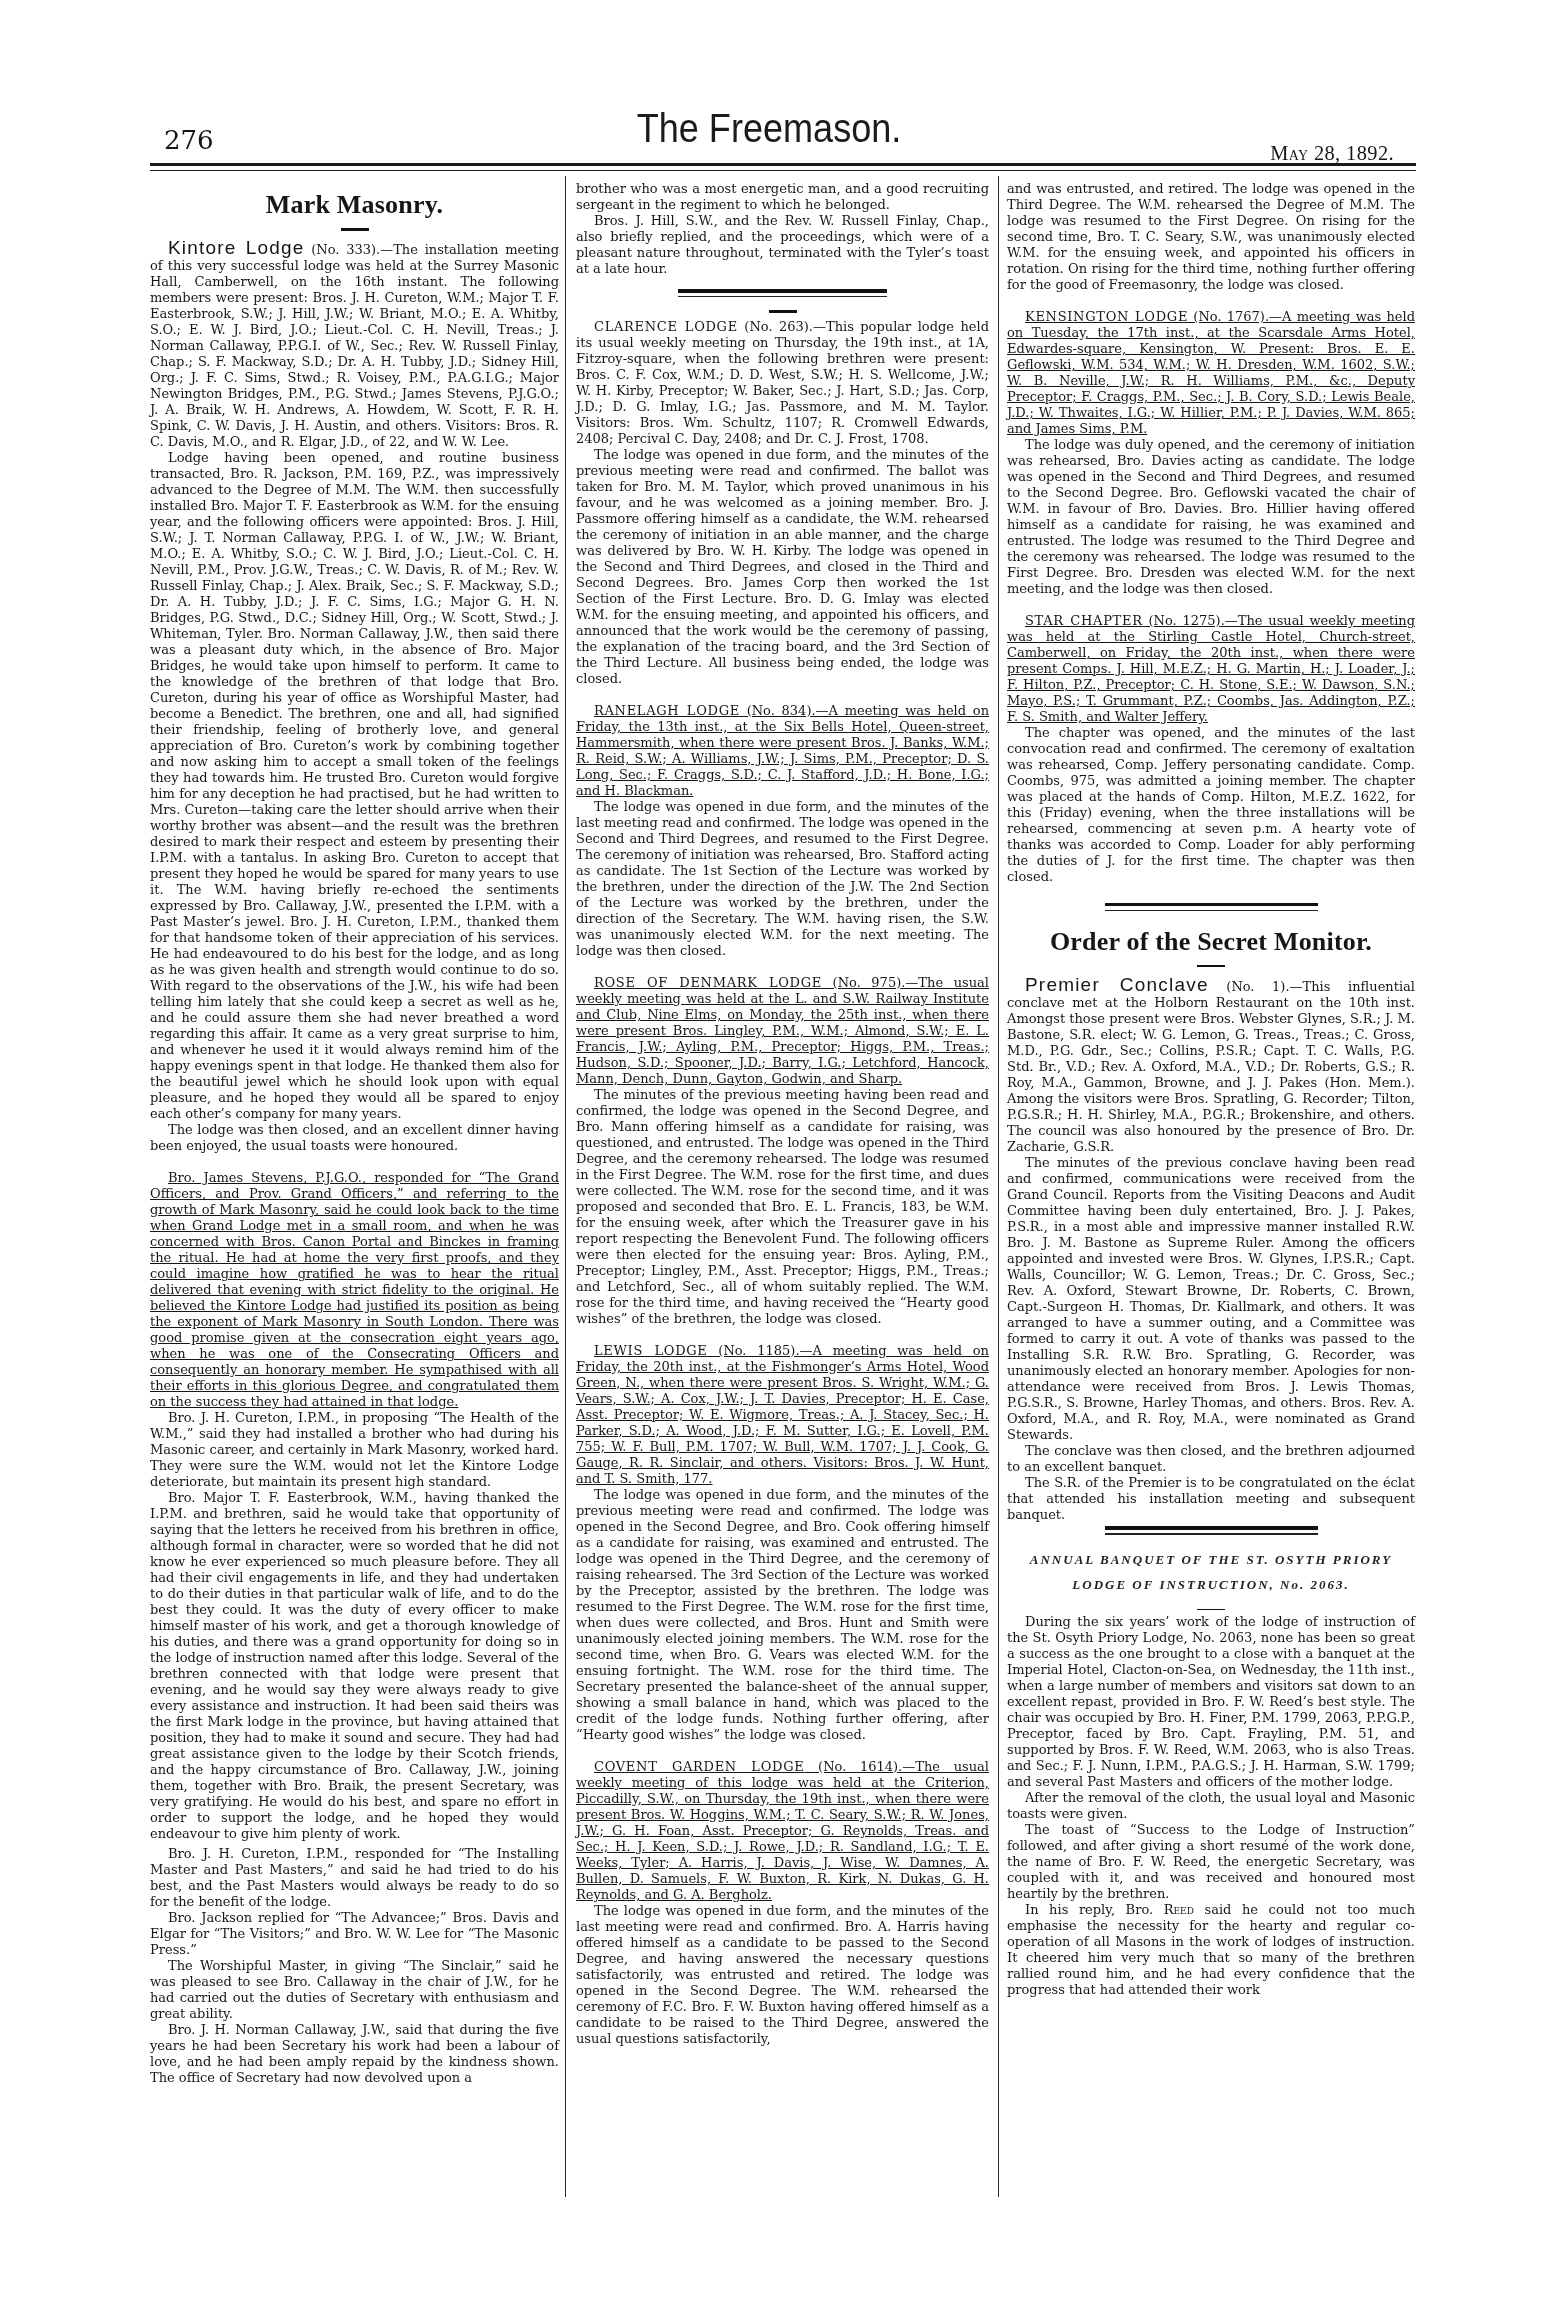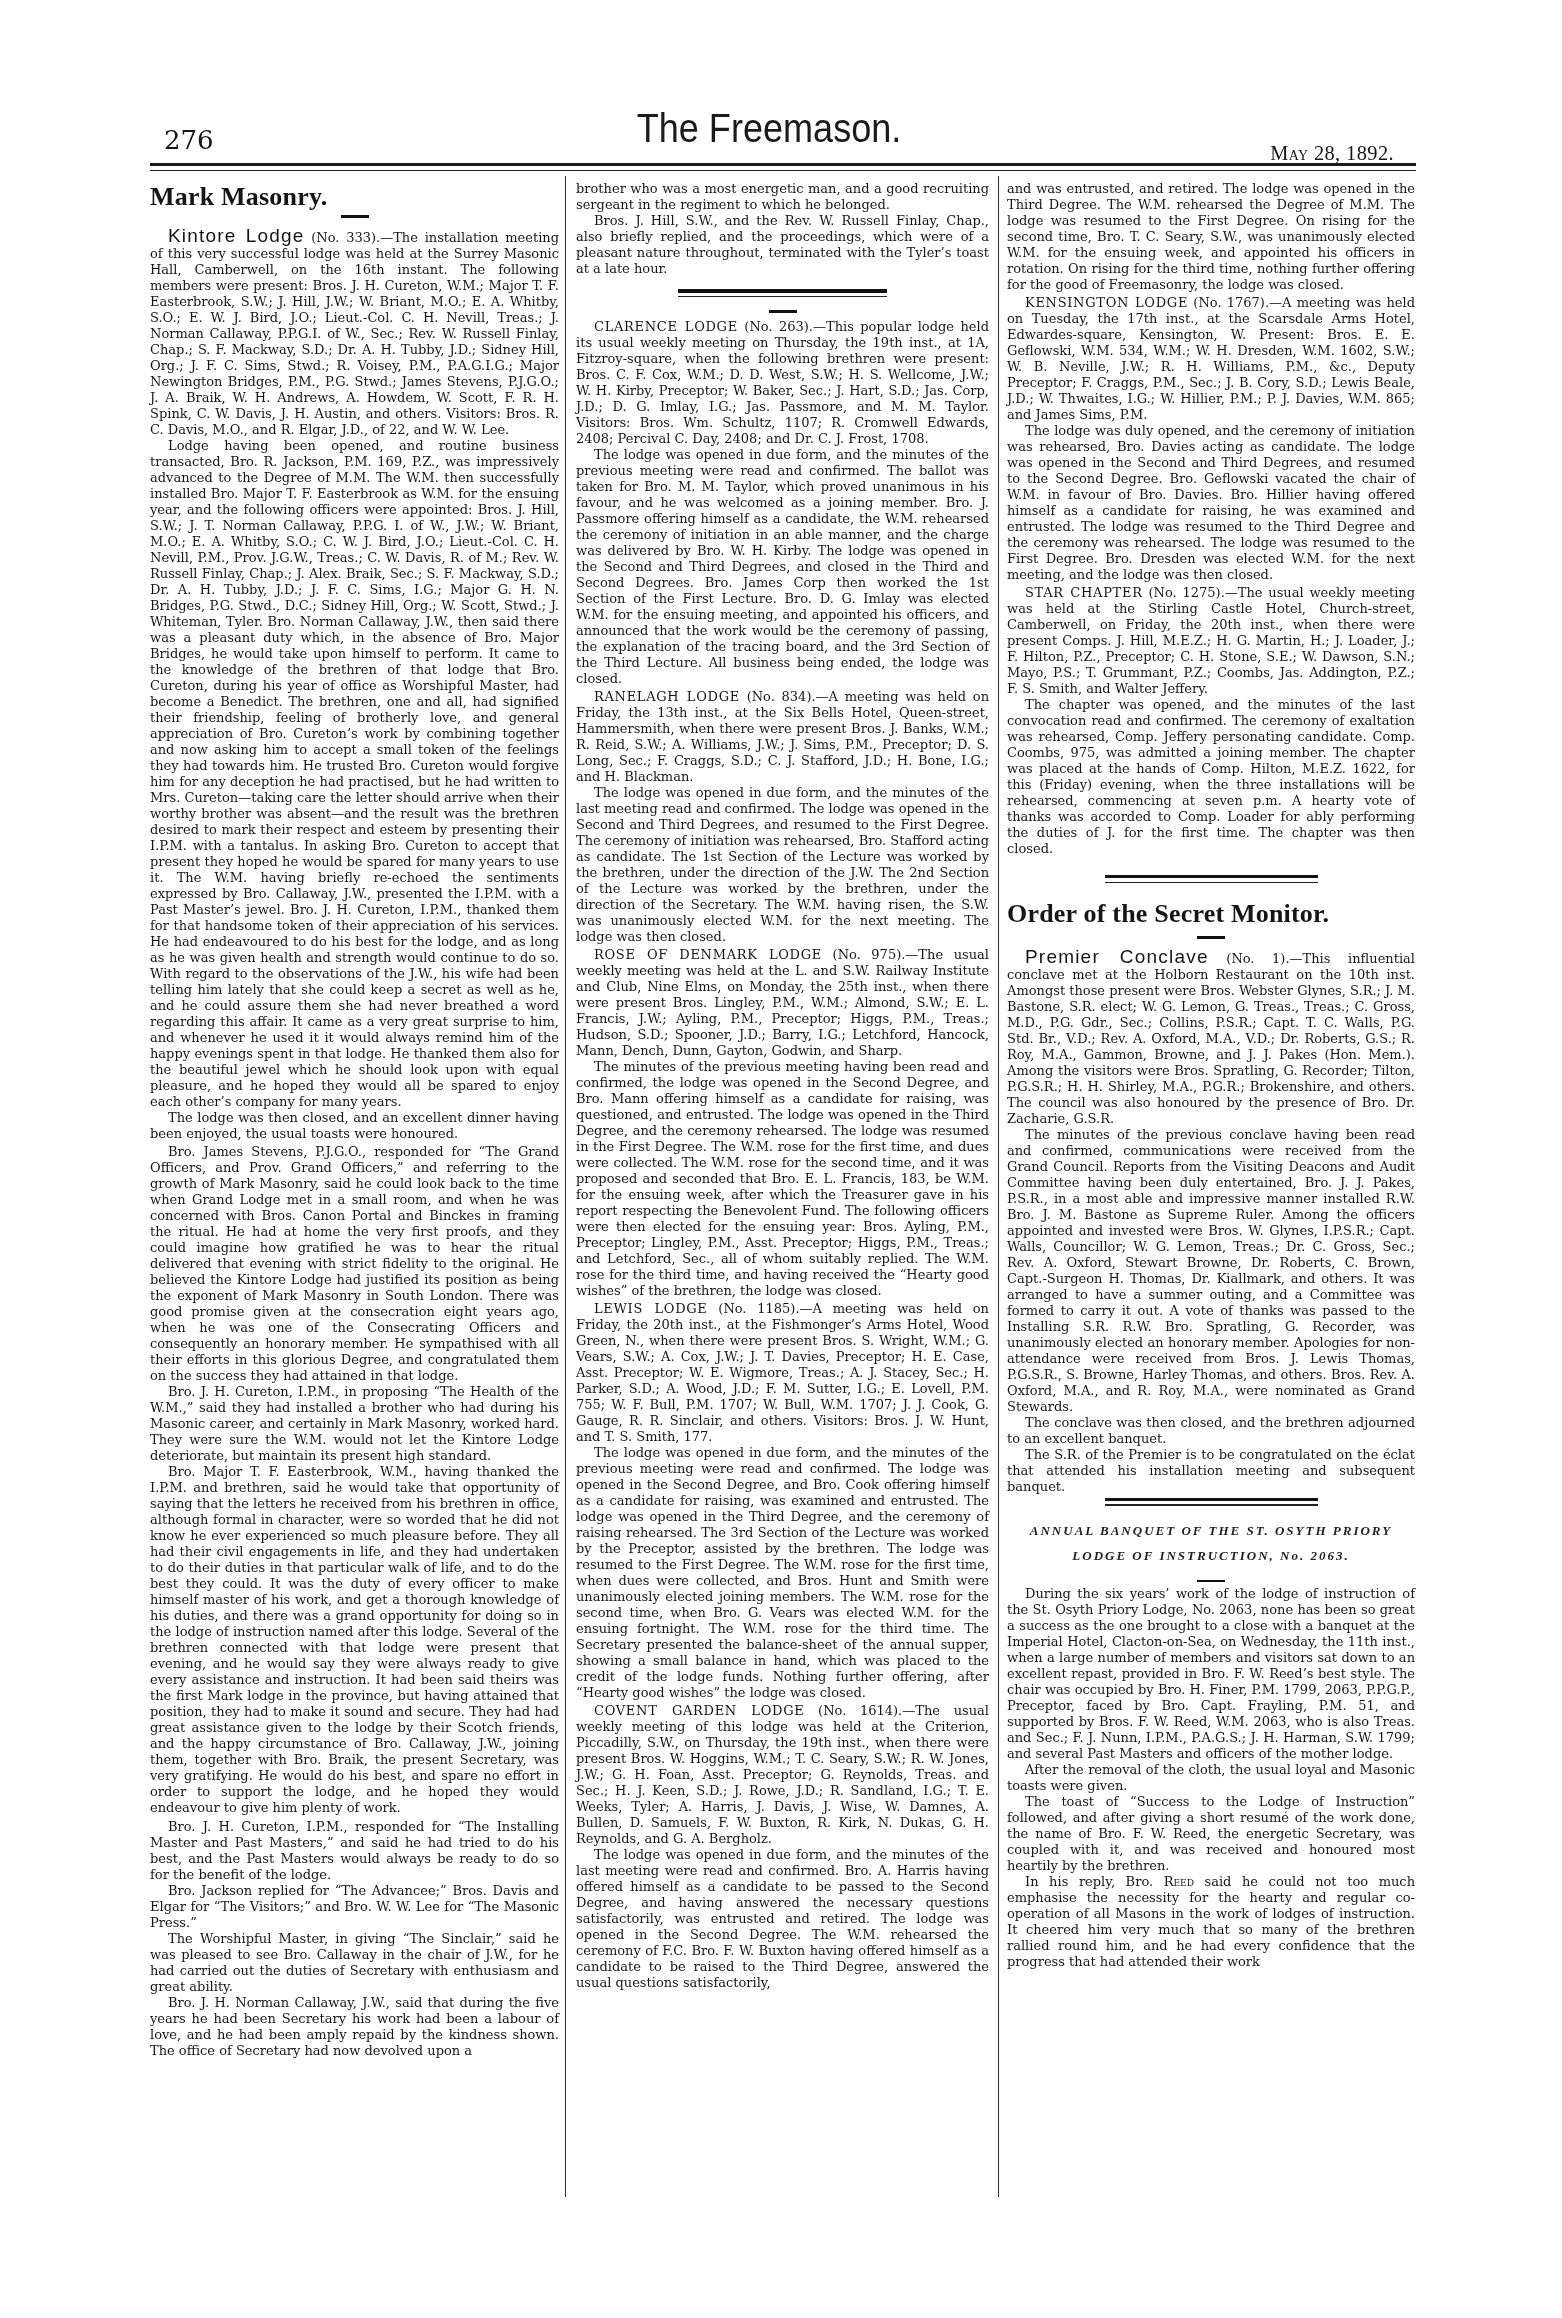--- a/index.html
+++ b/index.html
@@ -16,27 +16,27 @@
   .col-divider { position:absolute; top:176px; height:2021px; width:1.2px; background:#2a2a2a; }
   .col { position:absolute; top:181px; }
   #col1 { left:150px; width:409px; }
   #col2 { left:576px; width:413px; }
   #col3 { left:1007px; width:408px; }
   p {
     margin:0; font-size:13px; line-height:16px; text-align:justify; text-indent:18px;
     hyphens:auto; -webkit-hyphens:auto;
   }
   p.noindent { text-indent:0; }
-  p.gap { margin-top:2px; }
+  p.gap { margin-top:16px;text-decoration:underline; }
   p.gap-sm { margin-top:3.3px; }
   .lead-sans { font-family:"Liberation Sans", sans-serif; font-size:19px; letter-spacing:1.2px; line-height:16px; }
   .lead-caps { letter-spacing:0.7px; }
   .smallcaps { font-variant:small-caps;margin-top:32px; }
   .bl-heading {
-    margin:0; font-family:"Liberation Serif", serif; font-weight:bold;
+    margin:8px; text-align:center; font-family:"Liberation Serif", serif; font-weight:bold;
     font-size:26px; line-height:31px; letter-spacing:0.2px;
   }
   .bl-heading span { display:block; }
   .it-heading {
     margin:12px; text-align:center; font-family:"Liberation Serif", serif; font-style:italic;
     font-size:13px; line-height:25px; letter-spacing:2px; color:#222;
   }
   .it-heading span { display:block; }
   .short-rule { width:28px; height:2.5px; background:#111; margin-left:auto; margin-right:auto; }
   .double-rule { margin-left:auto; margin-right:auto; }

